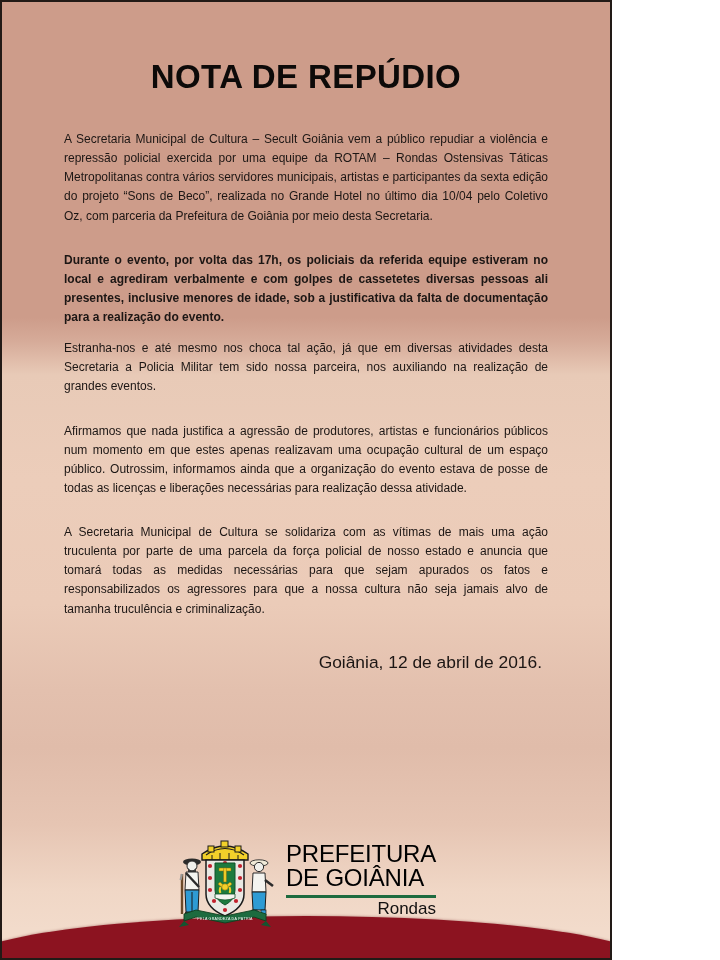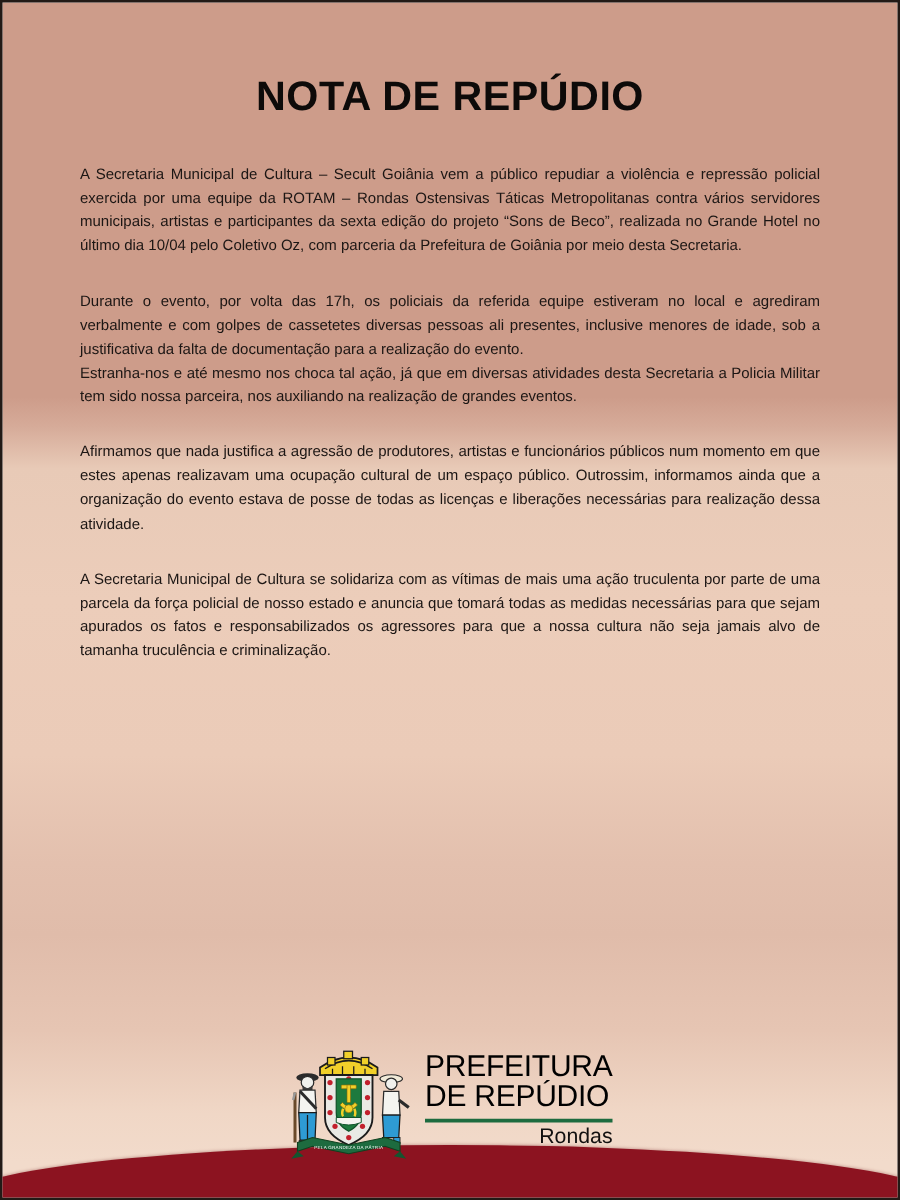--- a/index.html
+++ b/index.html
@@ -3,21 +3,21 @@
 <meta charset="utf-8">
 <title>Nota de Repúdio</title>
 <style>
   html, body {
     margin: 0;
     padding: 0;
     background: #ffffff;
   }
   .page {
     position: relative;
-    width: 720px;
+    width: 612px;
     height: 960px;
     overflow: hidden;
     box-sizing: border-box;
     border: 2px solid #221a16;
     background: linear-gradient(
         to bottom,
         #cd9c8a 0%,
         #cd9c8a 33%,
         #d6ab99 35.5%,
         #e8cab7 39%,
@@ -67,21 +67,22 @@
   }
   .para {
     margin: 0 0 25px 0;
     text-align: justify;
     text-justify: inter-word;
     font-size: 12px;
     line-height: 1.595;
     color: #1c1614;
   }
   .para.tight {
-    margin-bottom: 0;
+    margin-bottom: 12px;
+    font-weight: bold;
   }
   .para:last-child {
     margin-bottom: 0;
   }
 
   .signature {
     margin-top: 30px;
     text-align: right;
     font-size: 17.4px;
     line-height: 1.55;
@@ -140,20 +141,21 @@
 
     <div class="body-block">
       <p class="para">A Secretaria Municipal de Cultura – Secult Goiânia vem a público repudiar a violência e repressão policial exercida por uma equipe da ROTAM – Rondas Ostensivas Táticas Metropolitanas contra vários servidores municipais, artistas e participantes da sexta edição do projeto “Sons de Beco”, realizada no Grande Hotel no último dia 10/04 pelo Coletivo Oz, com parceria da Prefeitura de Goiânia por meio desta Secretaria.</p>
       <p class="para tight">Durante o evento, por volta das 17h, os policiais da referida equipe estiveram no local e agrediram verbalmente e com golpes de cassetetes diversas pessoas ali presentes, inclusive menores de idade, sob a justificativa da falta de documentação para a realização do evento.</p>
       <p class="para">Estranha-nos e até mesmo nos choca tal ação, já que em diversas atividades desta Secretaria a Policia Militar tem sido nossa parceira, nos auxiliando na realização de grandes eventos.</p>
       <p class="para">Afirmamos que nada justifica a agressão de produtores, artistas e funcionários públicos num momento em que estes apenas realizavam uma ocupação cultural de um espaço público. Outrossim, informamos ainda que a organização do evento estava de posse de  todas as licenças e liberações necessárias para realização dessa atividade.</p>
       <p class="para">A Secretaria Municipal de Cultura se solidariza com as vítimas de mais uma ação truculenta por parte de uma parcela da força policial de nosso estado e anuncia que tomará todas as medidas necessárias para que sejam apurados os fatos e responsabilizados os agressores para que a nossa cultura não seja jamais alvo de tamanha truculência e criminalização.</p>
     </div>
 
     <div class="signature">
+      <div>Goiânia, 12 de abril de 2016.</div>
     </div>
 
   </div>
 
   <div class="logo-row">
 
     <svg class="crest" viewBox="0 0 98 100" aria-hidden="true">
 
       <g>
         <path d="M26 24 Q49 8 72 24 L72 30 L26 30 Z" fill="#f2d02a" stroke="#1b1b1b" stroke-width="1.4"></path>
@@ -221,21 +223,21 @@
         <path d="M8 84 L20 80 L49 86 L78 80 L90 84 L90 91 L78 87 L49 93 L20 87 L8 91 Z" fill="#1d6b3f" stroke="#10401f" stroke-width="0.9"></path>
         <path d="M8 91 L3 97 L13 95 Z" fill="#14542f"></path>
         <path d="M90 91 L95 97 L85 95 Z" fill="#14542f"></path>
         <text x="49" y="89.6" font-family="'Liberation Sans', sans-serif" font-size="3.6" fill="#ffffff" text-anchor="middle" letter-spacing="0.25">PELA GRANDEZA DA PÁTRIA</text>
       </g>
     </svg>
 
     <div class="logo-text">
       <div class="logo-title">
         <span>PREFEITURA</span><br>
-        <span>DE REPÚDIO</span>
+        <span>DE GOIÂNIA</span>
       </div>
       <div class="logo-rule"></div>
       <div class="logo-sub">Rondas</div>
     </div>
 
   </div>
 
 </div>
 
 </body></html>

